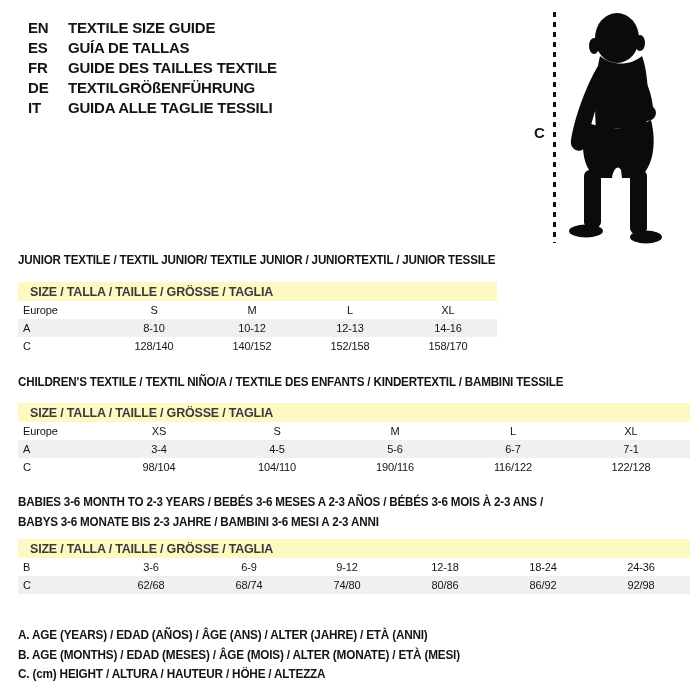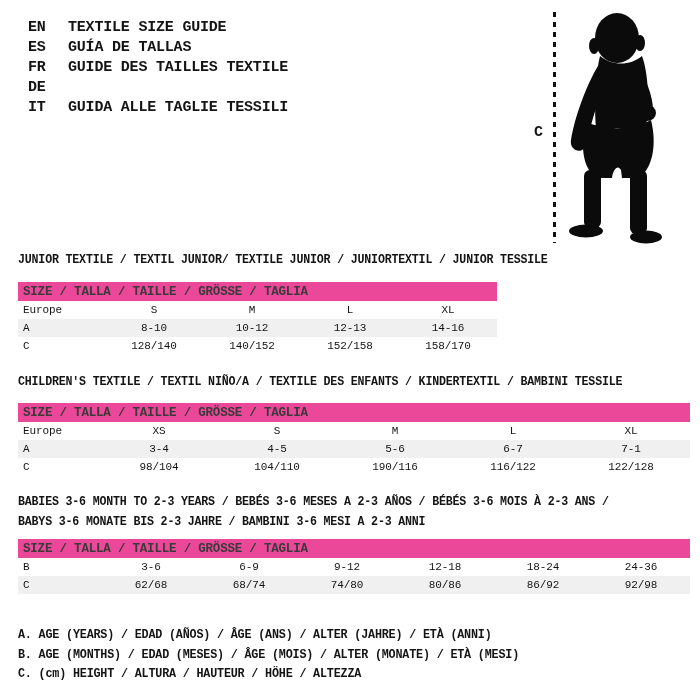--- a/index.html
+++ b/index.html
@@ -1,38 +1,38 @@
 <!DOCTYPE html>
 <html><head>
 <meta charset="utf-8">
 <style>
   html,body{margin:0;padding:0;background:#fff;}
   .page{position:relative;width:700px;height:700px;background:#ffffff;overflow:hidden;
-        font-family:Liberation Mono, monospace;color:#141414;}
+        font-family:Liberation Sans, sans-serif;color:#141414;}
 
   
   .lang-list{position:absolute;left:28px;top:18px;font-size:15px;font-weight:bold;
              line-height:20px;letter-spacing:-0.2px;}
   .lang-row{display:flex;}
   .lang-code{width:40px;flex:0 0 40px;}
   .lang-label{white-space:nowrap;}
 
   
   .fig-line{position:absolute;left:553px;top:12px;width:3px;height:231px;
             background:repeating-linear-gradient(to bottom,#111 0 5px,transparent 5px 10px);}
   .fig-c{position:absolute;left:534px;top:124px;font-size:15px;font-weight:bold;}
   .fig-svg{position:absolute;left:560px;top:10px;}
 
   
   .tbl-title{position:absolute;left:18px;font-size:12.5px;font-weight:bold;white-space:nowrap;
              letter-spacing:-0.2px;transform:scaleX(0.93);transform-origin:0 0;line-height:20px;}
 
   
-  .size-bar{position:absolute;left:18px;height:19px;background:#ec4899;box-sizing:border-box;
-            display:flex;align-items:center;padding-left:5px;font-size:12.5px;font-weight:bold;
+  .size-bar{position:absolute;left:18px;height:19px;background:#fef9c3;box-sizing:border-box;
+            display:flex;align-items:center;padding-left:12px;font-size:12.5px;font-weight:bold;
             color:#3a3a3a;letter-spacing:-0.2px;}
 
   
   table.size-tbl{position:absolute;left:18px;border-collapse:collapse;table-layout:fixed;
                  font-size:11px;letter-spacing:-0.1px;}
   .size-tbl td{height:18px;padding:0;text-align:center;white-space:nowrap;overflow:hidden;}
   .size-tbl td.lbl{text-align:left;padding-left:5px;}
   .size-tbl tr.alt{background:#f0f0f0;}
 
   
@@ -53,20 +53,21 @@
     <div class="lang-row">
       <span class="lang-code">ES</span>
       <span class="lang-label">GUÍA DE TALLAS</span>
     </div>
     <div class="lang-row">
       <span class="lang-code">FR</span>
       <span class="lang-label">GUIDE DES TAILLES TEXTILE</span>
     </div>
     <div class="lang-row">
       <span class="lang-code">DE</span>
+      <span class="lang-label">TEXTILGRÖßENFÜHRUNG</span>
     </div>
     <div class="lang-row">
       <span class="lang-code">IT</span>
       <span class="lang-label">GUIDA ALLE TAGLIE TESSILI</span>
     </div>
   </div>
 
   <div class="fig-line"></div>
   <div class="fig-c">C</div>
   <svg class="fig-svg" width="108" height="234" viewBox="0 0 108 234" aria-hidden="true">

